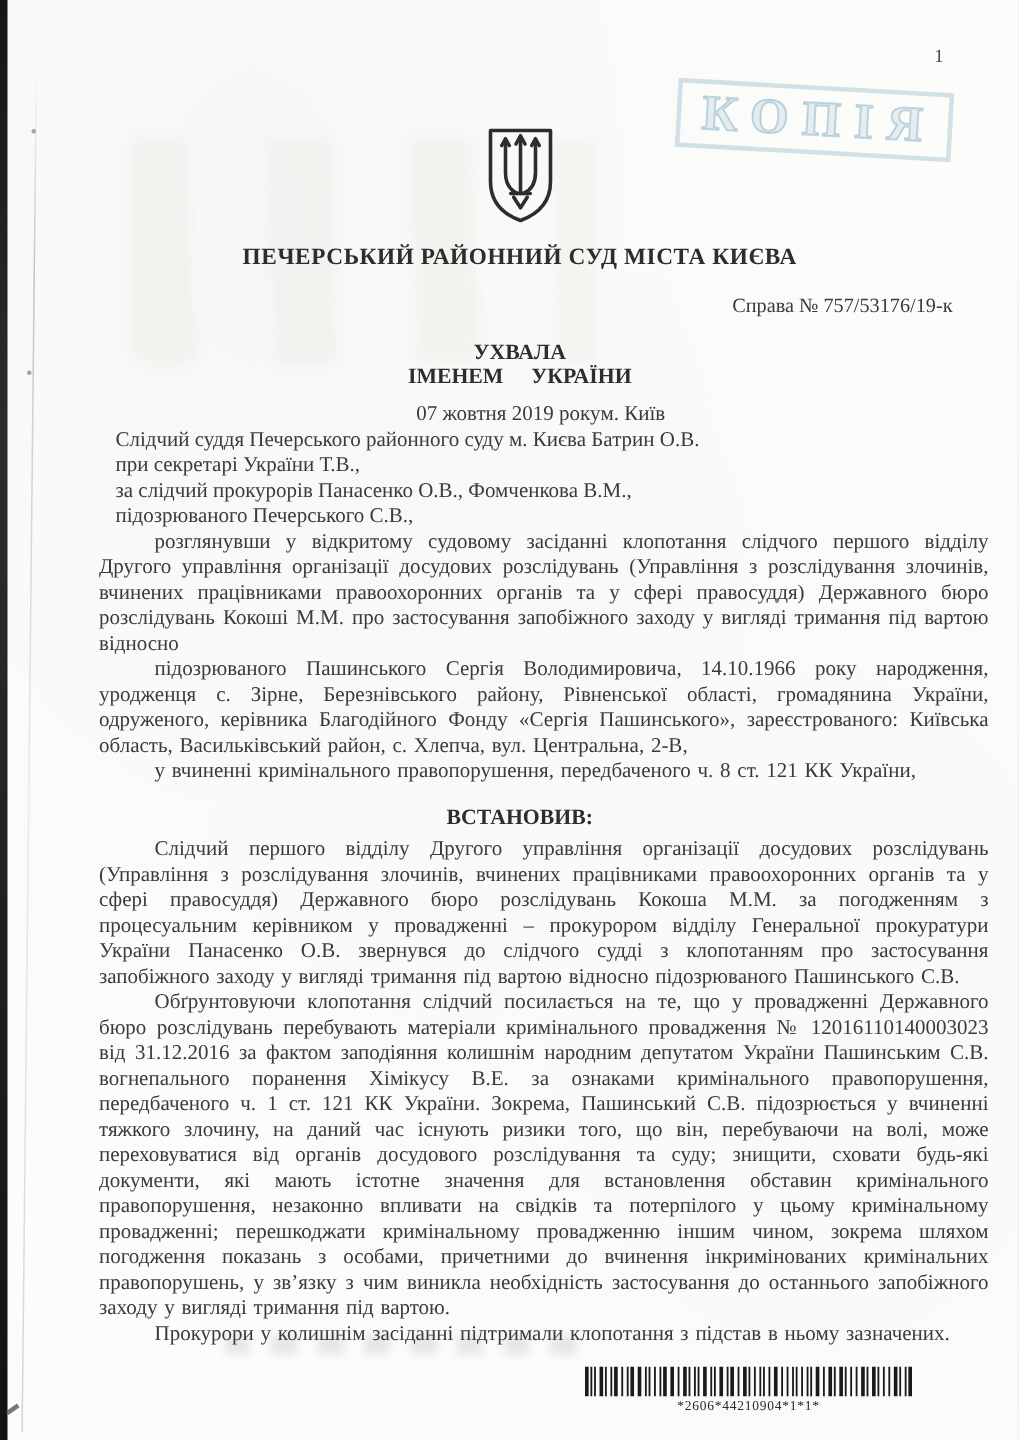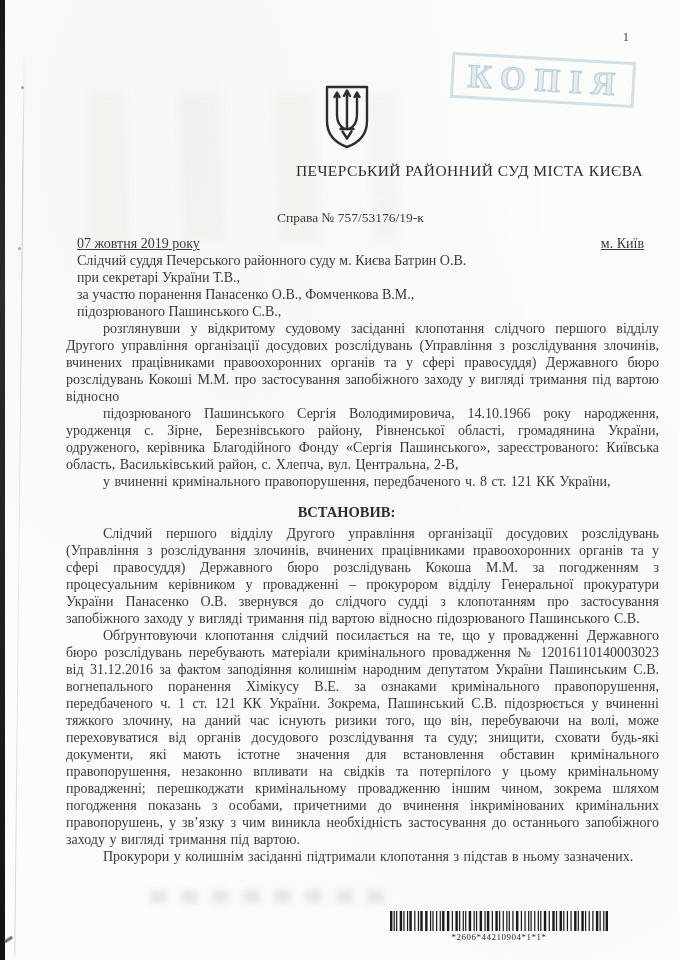--- a/index.html
+++ b/index.html
@@ -42,31 +42,31 @@
     padding-left:6px;
   }
 
   .content{position:absolute;left:66px;top:28px;width:593px;
     font-size:14px;line-height:17px;}
   .centered{transform:translateX(-16px);}
 
   .emblem-wrap{margin-top:57px;text-align:center;}
   .emblem-wrap svg{display:inline-block;}
 
-  .court-name{margin:9px 0 1px;text-align:right;font-size:15.5px;font-weight:normal;
+  .court-name{margin:9px 0 1px;text-align:center;font-size:15.5px;font-weight:bold;
     letter-spacing:.4px;color:#2d2d2d;}
 
-  .case-number{margin-top:30px;text-align:center;padding-right:24px;font-size:13.5px;}
+  .case-number{margin-top:15px;text-align:right;padding-right:24px;font-size:13.5px;}
 
   .doc-title{margin-top:15px;text-align:center;font-weight:bold;font-size:14.5px;
     color:#2d2d2d;line-height:16px;}
   .doc-title .l2{word-spacing:15px;}
 
-  .dateline{display:flex;justify-content:space-between;margin-top:9px;
-    padding-left:11px;padding-right:15px;text-decoration:underline;}
+  .dateline{display:flex;justify-content:center;margin-top:9px;
+    padding-left:11px;padding-right:15px;}
 
   .participants{padding-left:11px;}
 
   .para{margin:0;text-align:justify;text-indent:37px;word-spacing:1px;}
 
   .sect-heading{margin:14px 0 4px;text-align:center;font-weight:bold;font-size:14.5px;
     color:#2d2d2d;}
 
   .barcode-block{position:absolute;left:390px;top:911px;width:218px;text-align:center;}
   .barcode-block svg{display:block;}
@@ -103,31 +103,35 @@
         <path d="M30.5 12 L33 7.5 L35.5 12"></path>
         <path d="M16.5 44 H29.5"></path>
         <path d="M18.5 46.5 L23 53.5 L27.5 46.5"></path>
       </svg>
     </div>
 
     <h1 class="court-name centered">ПЕЧЕРСЬКИЙ РАЙОННИЙ СУД МІСТА КИЄВА</h1>
 
     <div class="case-number">Справа № 757/53176/19-к</div>
 
+    <div class="doc-title centered">
+      <div class="l1">УХВАЛА</div>
+      <div class="l2">ІМЕНЕМ УКРАЇНИ</div>
+    </div>
 
     <div class="dateline">
       <span>07 жовтня 2019 року</span>
       <span>м. Київ</span>
     </div>
 
     <div class="participants">
       <div>Слідчий суддя Печерського районного суду м. Києва Батрин О.В.</div>
       <div>при секретарі України Т.В.,</div>
-      <div>за участю поранення Панасенко О.В., Фомченкова В.М.,</div>
-      <div>підозрюваного Пашинського С.В.,</div>
+      <div>за слідчий прокурорів Панасенко О.В., Фомченкова В.М.,</div>
+      <div>підозрюваного Печерського С.В.,</div>
     </div>
 
     <p class="para">розглянувши у відкритому судовому засіданні клопотання слідчого першого відділу Другого управління організації досудових розслідувань (Управління з розслідування злочинів, вчинених працівниками правоохоронних органів та у сфері правосуддя) Державного бюро розслідувань Кокоші М.М. про застосування запобіжного заходу у вигляді тримання під вартою відносно</p>
     <p class="para">підозрюваного Пашинського Сергія Володимировича, 14.10.1966 року народження, уродженця с. Зірне, Березнівського району, Рівненської області, громадянина України, одруженого, керівника Благодійного Фонду «Сергія Пашинського», зареєстрованого: Київська область, Васильківський район, с. Хлепча, вул. Центральна, 2-В,</p>
     <p class="para">у вчиненні кримінального правопорушення, передбаченого ч. 8 ст. 121 КК України,</p>
 
     <h2 class="sect-heading centered">ВСТАНОВИВ:</h2>
 
     <p class="para">Слідчий першого відділу Другого управління організації досудових розслідувань (Управління з розслідування злочинів, вчинених працівниками правоохоронних органів та у сфері правосуддя) Державного бюро розслідувань Кокоша М.М. за погодженням з процесуальним керівником у провадженні – прокурором відділу Генеральної прокуратури України Панасенко О.В. звернувся до слідчого судді з клопотанням про застосування запобіжного заходу у вигляді тримання під вартою відносно підозрюваного Пашинського С.В.</p>
     <p class="para">Обґрунтовуючи клопотання слідчий посилається на те, що у провадженні Державного бюро розслідувань перебувають матеріали кримінального провадження № 12016110140003023 від 31.12.2016 за фактом заподіяння колишнім народним депутатом України Пашинським С.В. вогнепального поранення Хімікусу В.Е. за ознаками кримінального правопорушення, передбаченого ч. 1 ст. 121 КК України. Зокрема, Пашинський С.В. підозрюється у вчиненні тяжкого злочину, на даний час існують ризики того, що він, перебуваючи на волі, може переховуватися від органів досудового розслідування та суду; знищити, сховати будь-які документи, які мають істотне значення для встановлення обставин кримінального правопорушення, незаконно впливати на свідків та потерпілого у цьому кримінальному провадженні; перешкоджати кримінальному провадженню іншим чином, зокрема шляхом погодження показань з особами, причетними до вчинення інкримінованих кримінальних правопорушень, у зв’язку з чим виникла необхідність застосування до останнього запобіжного заходу у вигляді тримання під вартою.</p>

